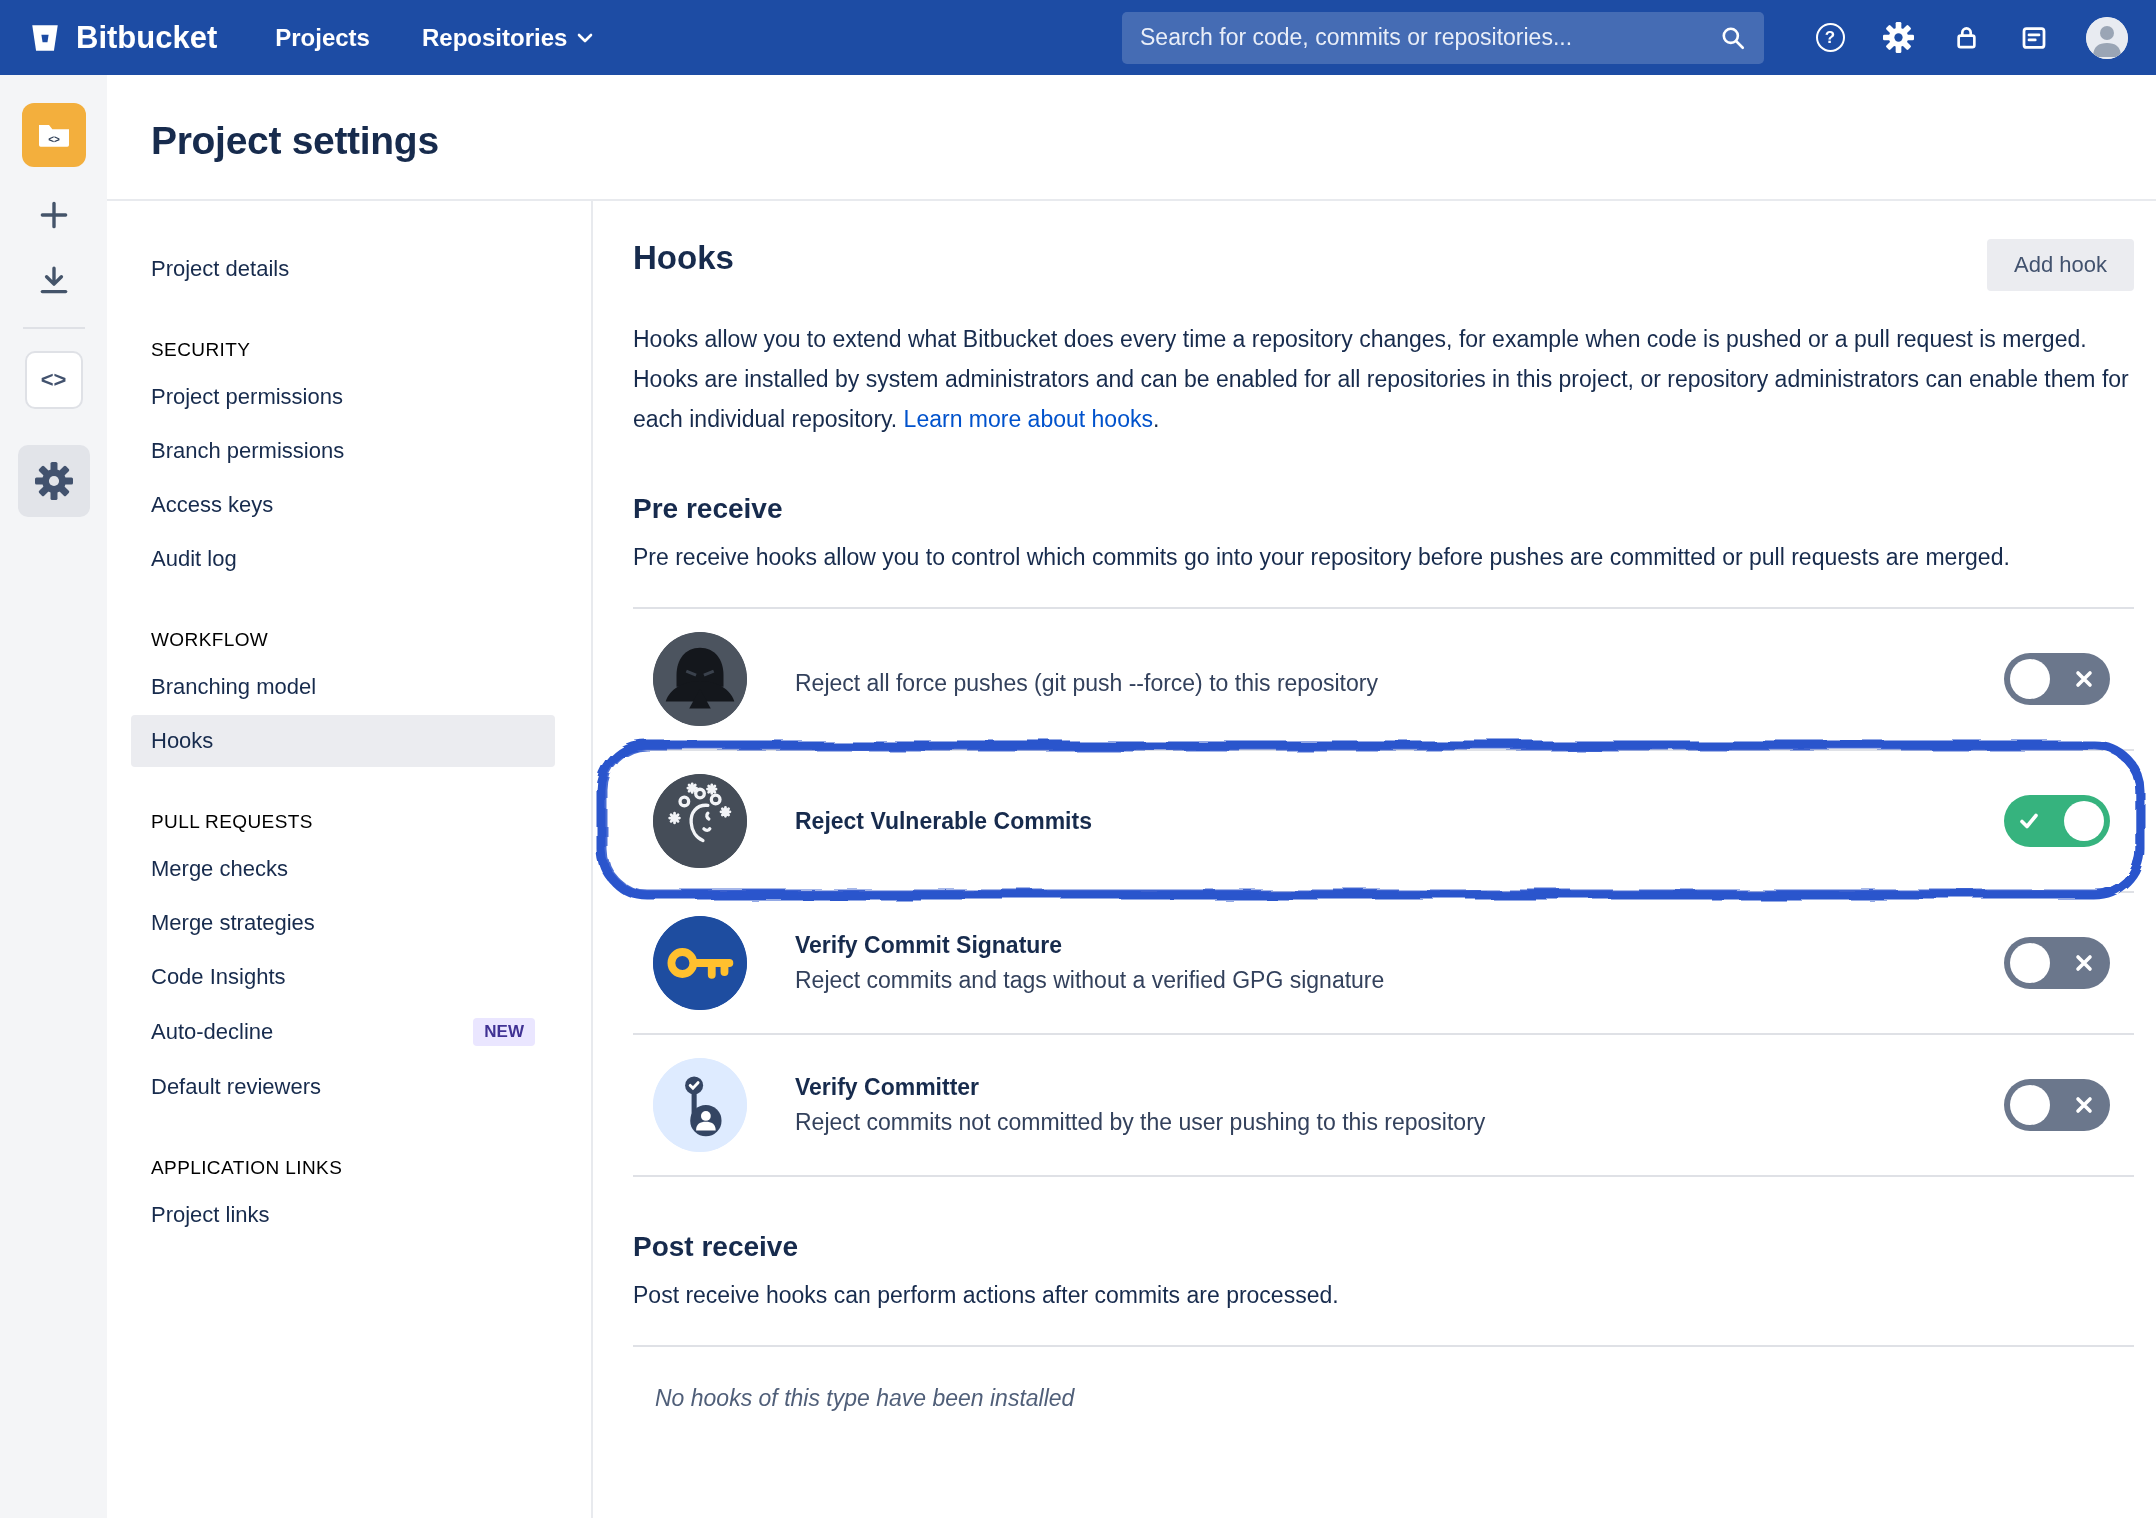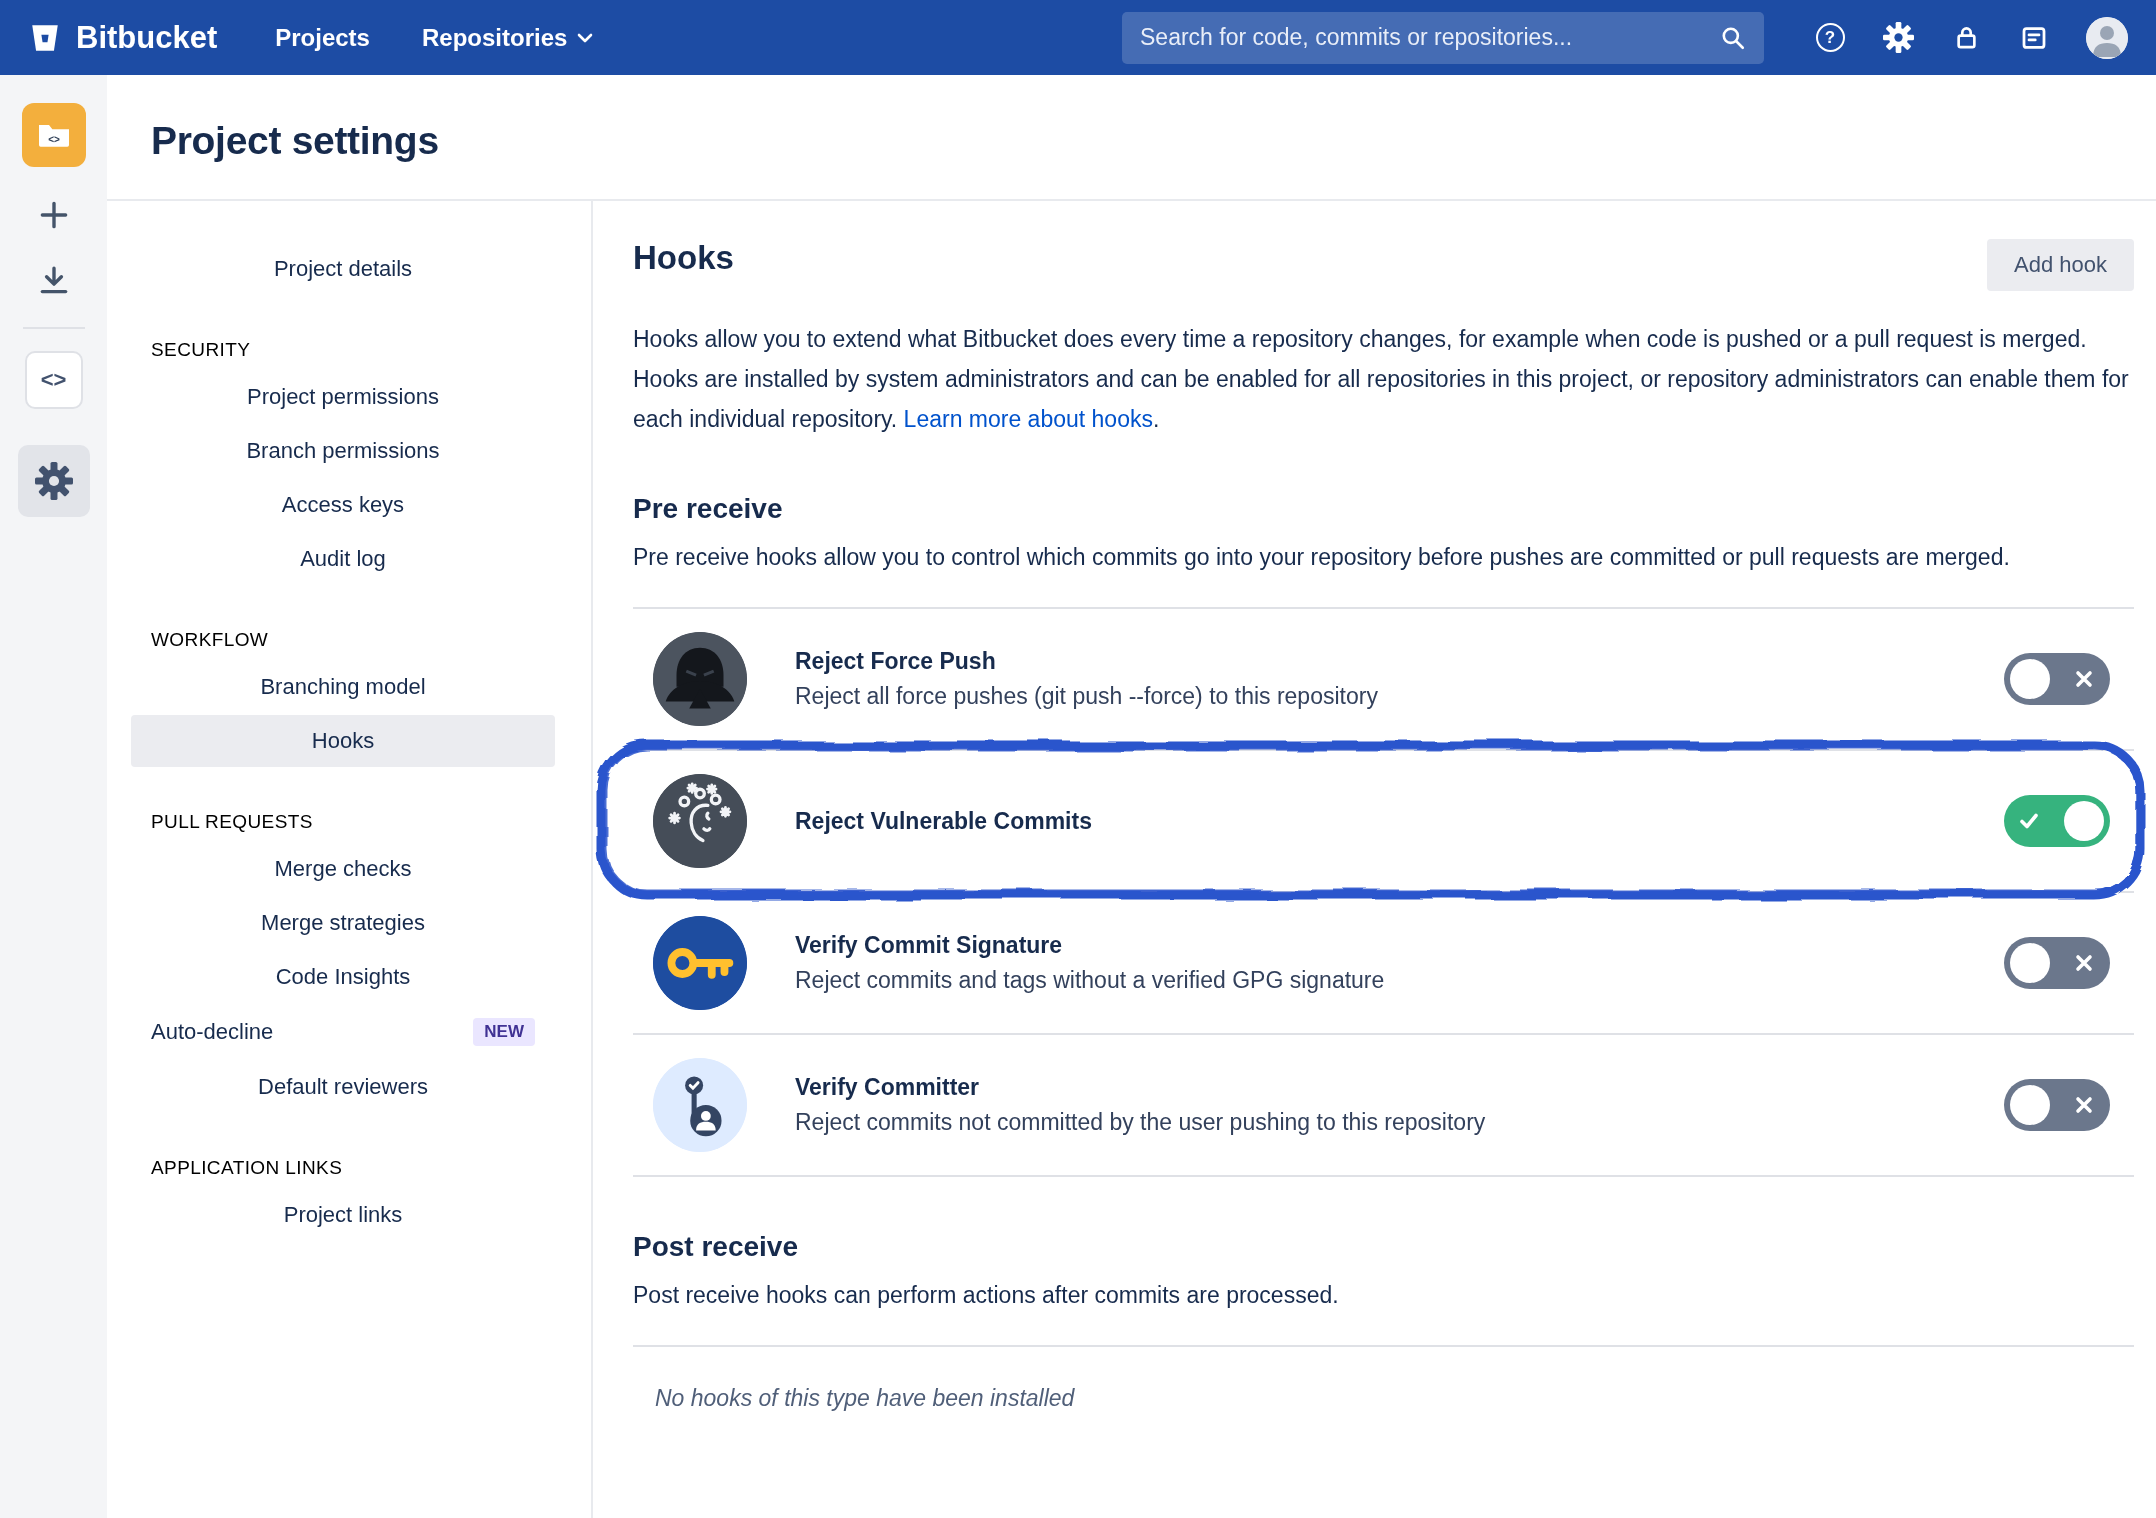--- a/index.html
+++ b/index.html
@@ -41,21 +41,21 @@
   .main { margin-left:107px; height:calc(1518px - 75px); display:flex; flex-direction:column; }
   .page-header { padding:44px 0 36px 44px; border-bottom:2px solid #E8EAEE; }
   .page-title { font-size:39px; font-weight:700; letter-spacing:-0.3px; }
 
   .layout { display:flex; flex:1; min-height:0; }
 
   
   .sidebar { width:486px; flex:0 0 486px; border-right:2px solid #E8EAEE;
              padding:40px 36px 0 24px; }
   .side-item { display:flex; align-items:center; font-size:22px; color:#172B4D;
-               padding:13px 20px; border-radius:4px; cursor:pointer; margin:2px 0;justify-content:center; }
+               padding:13px 20px; border-radius:4px; cursor:pointer; margin:2px 0; }
   .side-item.selected { background:#EBECF0; }
   .side-header { font-size:19px; font-weight:400; color:#000000; letter-spacing:.4px;
                  padding:0 20px; margin:44px 0 10px; }
   .badge-new { margin-left:auto; background:#EAE6FF; color:#403294; font-size:17px;
                font-weight:700; padding:4px 11px; border-radius:4px; }
 
   
   .content { flex:1; padding:38px 22px 0 40px; min-width:0; }
   .content-head { display:flex; align-items:flex-start; justify-content:space-between; }
   .content-title { font-size:33px; font-weight:700; }
@@ -284,21 +284,20 @@
           <span class="hook-avatar av-vader">
             <svg width="94" height="94" viewBox="0 0 48 48">
               <circle cx="24" cy="24" r="24" fill="#4C545F"></circle>
               <path d="M24 8 C16.5 8 12 14 12 22 L12 28 L36 28 L36 22 C36 14 31.5 8 24 8 Z" fill="#14171C"></path>
               <path d="M24 25 C13.5 25 7.5 31 6.5 35.5 L41.5 35.5 C40.5 31 34.5 25 24 25 Z" fill="#14171C"></path>
               <path d="M24 29 L18.5 39 L29.5 39 Z" fill="#14171C"></path>
               <path d="M17 20 L22 22 M31 20 L26 22" stroke="#3A414C" stroke-width="1.6"></path>
             </svg>
           </span>
           <div class="hook-text">
-            <div class="hook-name">Reject Force Push</div>
             <div class="hook-desc">Reject all force pushes (git push --force) to this repository</div>
           </div>
           <div class="toggle">
             <span class="knob"></span>
             <svg class="icon-x" width="20" height="20" viewBox="0 0 20 20">
               <path d="M4 4 L16 16 M16 4 L4 16" stroke="#fff" stroke-width="3.6" stroke-linecap="round"></path>
             </svg>
 
           </div>
         </div>

